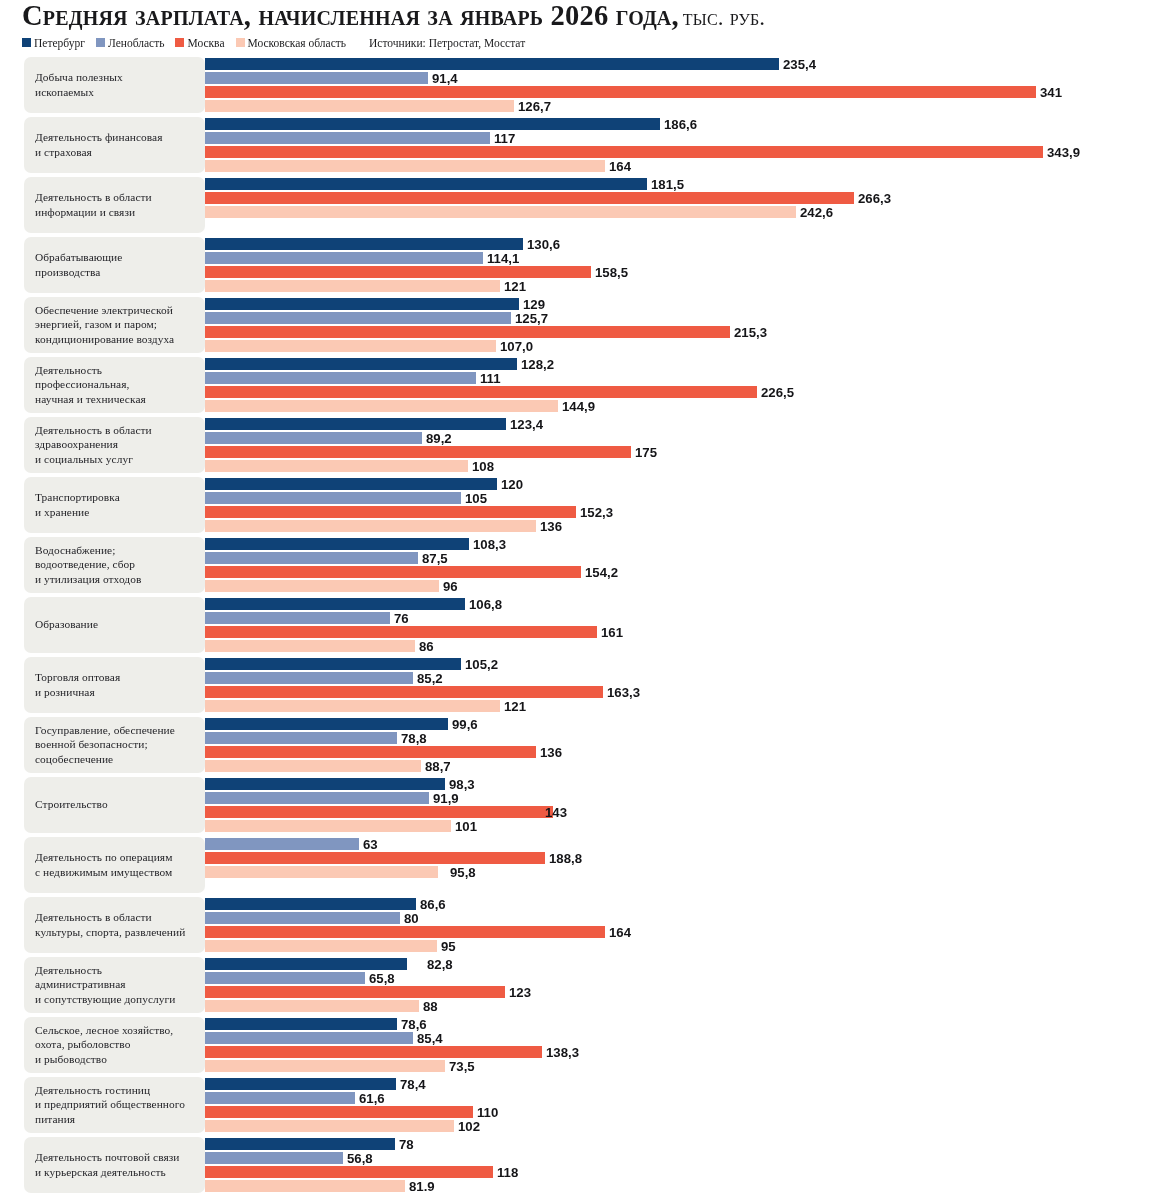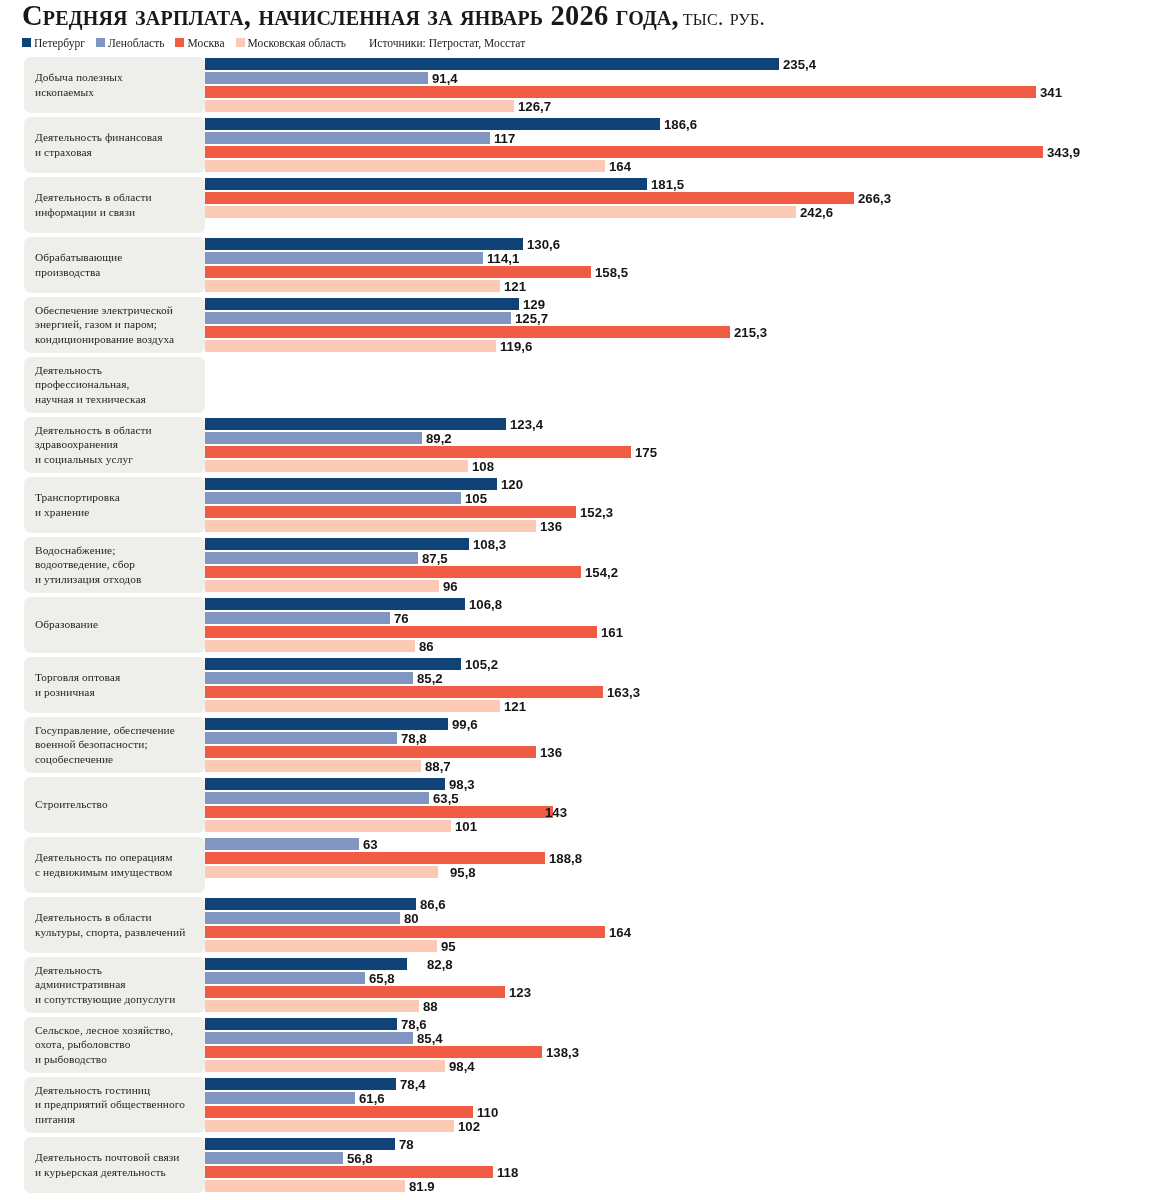--- a/index.html
+++ b/index.html
@@ -261,27 +261,45 @@
         <div class="bar-line">
           <div class="bar-rect" title="Ленобласть" style="width: 306px; background: rgb(128, 150, 192);"></div>
           <span class="bar-value" style="left: 306px;">125,7</span>
         </div>
         <div class="bar-line">
           <div class="bar-rect" title="Москва" style="width: 525px; background: rgb(239, 91, 67);"></div>
           <span class="bar-value" style="left: 525px;">215,3</span>
         </div>
         <div class="bar-line">
           <div class="bar-rect" title="Московская область" style="width: 291px; background: rgb(251, 201, 180);"></div>
-          <span class="bar-value" style="left: 291px;">119,6</span>
+          <span class="bar-value" style="left: 291px;">107,0</span>
         </div>
       </div>
     </div>
     <div class="chart-row">
       <div class="row-label-box">
         <div class="row-label-text">Деятельность<br>профессиональная,<br>научная и техническая</div>
+      </div>
+      <div class="bars-area">
+        <div class="bar-line">
+          <div class="bar-rect" title="Петербург" style="width: 312px; background: rgb(15, 66, 119);"></div>
+          <span class="bar-value" style="left: 312px;">128,2</span>
+        </div>
+        <div class="bar-line">
+          <div class="bar-rect" title="Ленобласть" style="width: 271px; background: rgb(128, 150, 192);"></div>
+          <span class="bar-value" style="left: 271px;">111</span>
+        </div>
+        <div class="bar-line">
+          <div class="bar-rect" title="Москва" style="width: 552px; background: rgb(239, 91, 67);"></div>
+          <span class="bar-value" style="left: 552px;">226,5</span>
+        </div>
+        <div class="bar-line">
+          <div class="bar-rect" title="Московская область" style="width: 353px; background: rgb(251, 201, 180);"></div>
+          <span class="bar-value" style="left: 353px;">144,9</span>
+        </div>
       </div>
     </div>
     <div class="chart-row">
       <div class="row-label-box">
         <div class="row-label-text">Деятельность в области<br>здравоохранения<br>и социальных услуг</div>
       </div>
       <div class="bars-area">
         <div class="bar-line">
           <div class="bar-rect" title="Петербург" style="width: 301px; background: rgb(15, 66, 119);"></div>
           <span class="bar-value" style="left: 301px;">123,4</span>
@@ -419,21 +437,21 @@
       <div class="row-label-box">
         <div class="row-label-text">Строительство</div>
       </div>
       <div class="bars-area">
         <div class="bar-line">
           <div class="bar-rect" title="Петербург" style="width: 240px; background: rgb(15, 66, 119);"></div>
           <span class="bar-value" style="left: 240px;">98,3</span>
         </div>
         <div class="bar-line">
           <div class="bar-rect" title="Ленобласть" style="width: 224px; background: rgb(128, 150, 192);"></div>
-          <span class="bar-value" style="left: 224px;">63,5</span>
+          <span class="bar-value" style="left: 224px;">91,9</span>
         </div>
         <div class="bar-line">
           <div class="bar-rect" title="Москва" style="width: 348px; background: rgb(239, 91, 67);"></div>
           <span class="bar-value" style="left: 336px;">143</span>
         </div>
         <div class="bar-line">
           <div class="bar-rect" title="Московская область" style="width: 246px; background: rgb(251, 201, 180);"></div>
           <span class="bar-value" style="left: 246px;">101</span>
         </div>
       </div>
@@ -515,21 +533,21 @@
         <div class="bar-line">
           <div class="bar-rect" title="Ленобласть" style="width: 208px; background: rgb(128, 150, 192);"></div>
           <span class="bar-value" style="left: 208px;">85,4</span>
         </div>
         <div class="bar-line">
           <div class="bar-rect" title="Москва" style="width: 337px; background: rgb(239, 91, 67);"></div>
           <span class="bar-value" style="left: 337px;">138,3</span>
         </div>
         <div class="bar-line">
           <div class="bar-rect" title="Московская область" style="width: 240px; background: rgb(251, 201, 180);"></div>
-          <span class="bar-value" style="left: 240px;">98,4</span>
+          <span class="bar-value" style="left: 240px;">73,5</span>
         </div>
       </div>
     </div>
     <div class="chart-row">
       <div class="row-label-box">
         <div class="row-label-text">Деятельность гостиниц<br>и предприятий общественного<br>питания</div>
       </div>
       <div class="bars-area">
         <div class="bar-line">
           <div class="bar-rect" title="Петербург" style="width: 191px; background: rgb(15, 66, 119);"></div>

